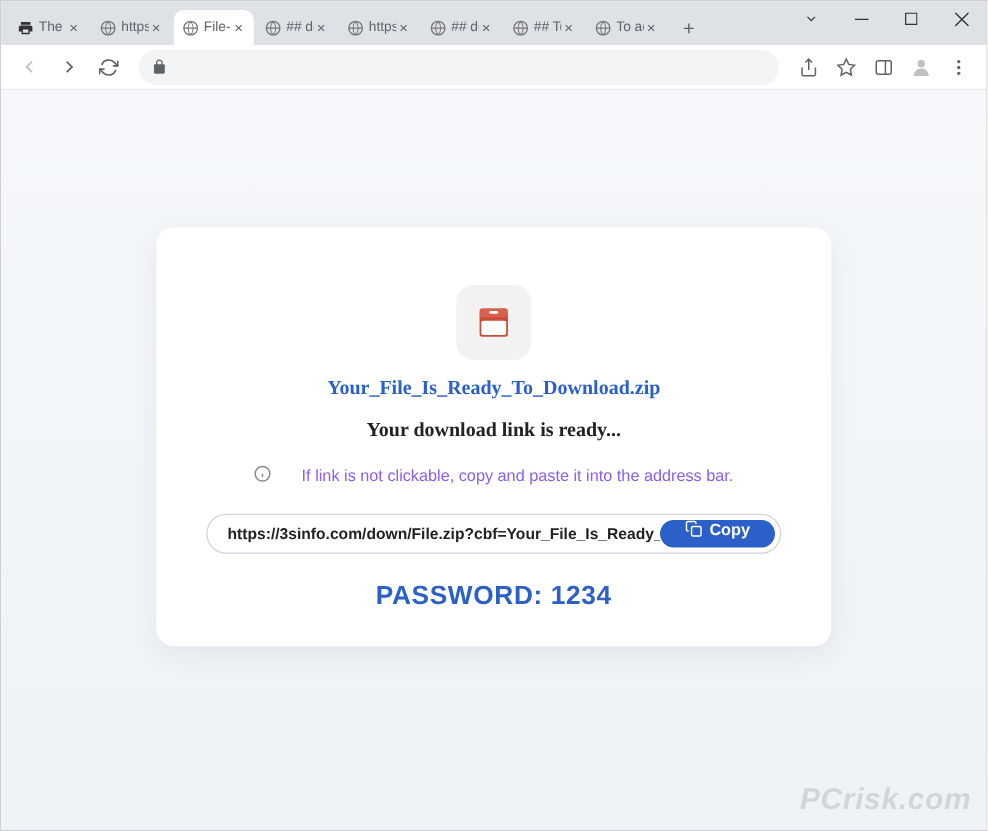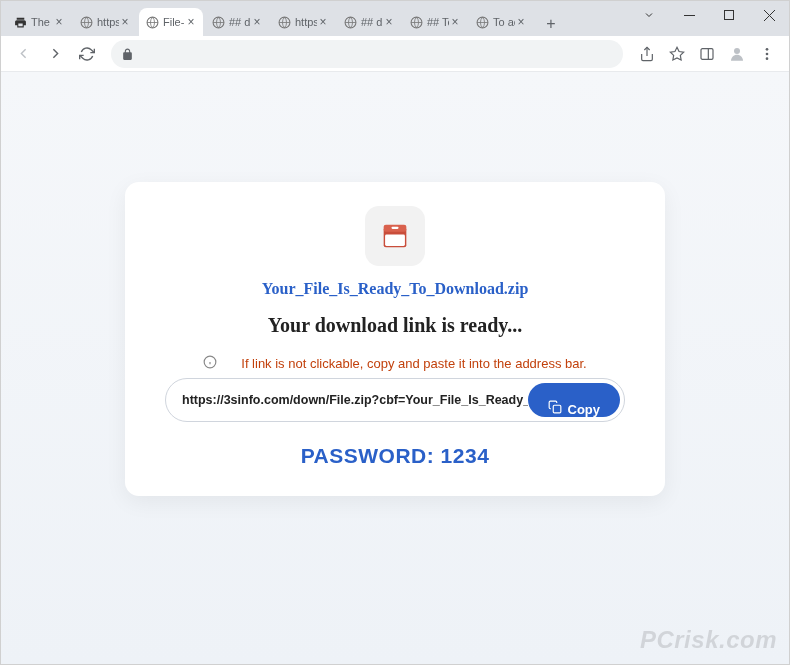--- a/index.html
+++ b/index.html
@@ -155,55 +155,55 @@
   display: flex;
   justify-content: center;
   align-items: flex-start;
 }
 .card {
   margin-top: 110px;
   width: 540px;
   background: #fff;
   border-radius: 14px;
   box-shadow: 0 6px 22px rgba(0,0,0,0.06);
-  padding: 24px 40px 28px;
+  padding: 46px 40px 28px;
   text-align: center;
 }
 .file-icon-wrap {
   width: 60px;
   height: 60px;
   background: #f2f2f2;
   border-radius: 14px;
   margin: 0 auto 14px;
   display: flex;
   align-items: center;
   justify-content: center;
 }
 .filename {
   color: #2a60c8;
   font-weight: 700;
   font-size: 16px;
   margin-bottom: 16px;
   font-family: Georgia, serif;
 }
 .headline {
-  font-size: 20px;
+  font-size: 16px;
   font-weight: 700;
   font-family: Georgia, "Times New Roman", serif;
   color: #222;
   margin-bottom: 18px;
 }
 .subtext {
-  color: #c2410c;
+  color: #8b5cf6;
   font-size: 13px;
   display: flex;
   align-items: center;
   justify-content: center;
   gap: 24px;
-  margin-bottom: 6px;
+  margin-bottom: 22px;
 }
 .linkrow {
   display: flex;
   align-items: center;
   border: 1px solid #d0d5dd;
   border-radius: 999px;
   padding: 4px 4px 4px 16px;
   margin-bottom: 22px;
 }
 .linktext {
@@ -214,26 +214,26 @@
   color: #222;
   white-space: nowrap;
   overflow: hidden;
   font-family: Arial, sans-serif;
 }
 .copybtn {
   background: #2a60c8;
   color: #fff;
   border: none;
   border-radius: 999px;
-  height: 34px;
+  height: 22px;
   padding: 0 20px;
   font-size: 13px;
   font-weight: 600;
   display: flex;
-  align-items: flex-end;
+  align-items: flex-start;
   gap: 6px;
   cursor: pointer;
 }
 .passrow {
   color: #2a60c8;
   font-weight: 800;
   font-size: 21px;
   letter-spacing: 0.5px;
 }
 .watermark {

